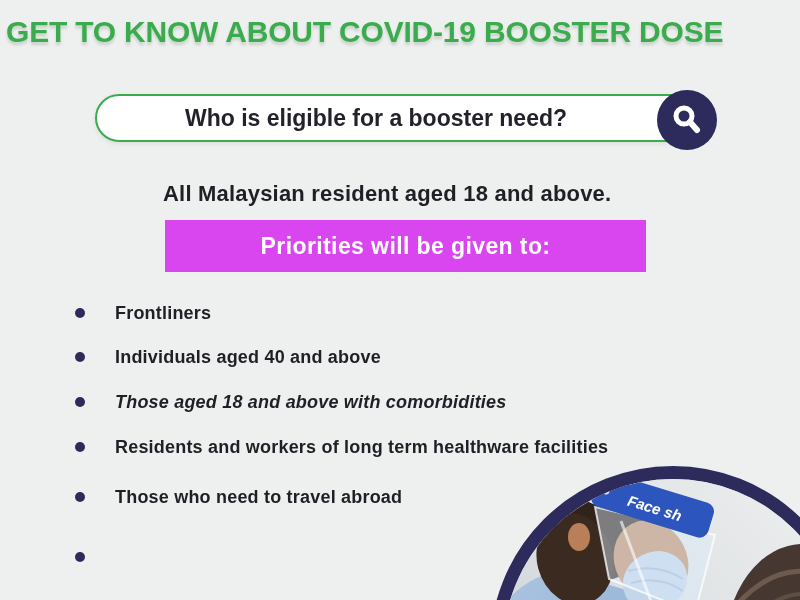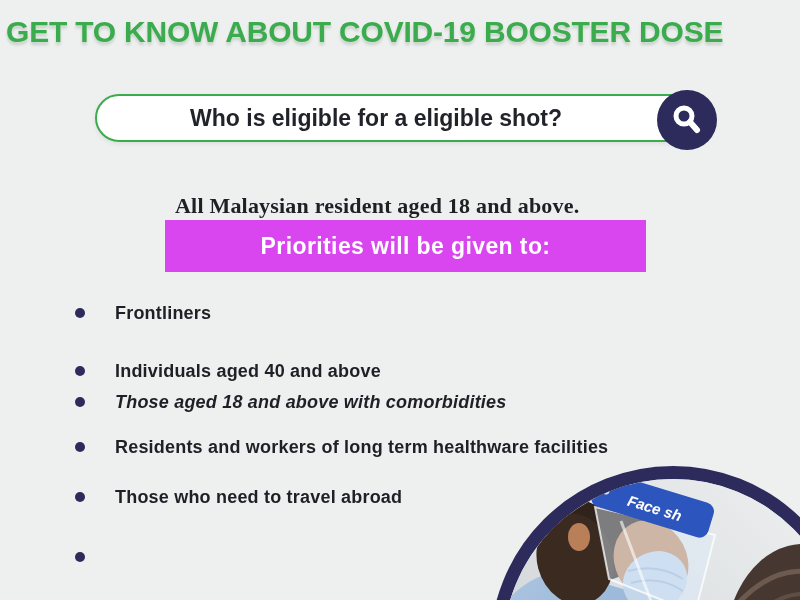--- a/index.html
+++ b/index.html
@@ -39,22 +39,22 @@
   .search-btn{
     position:absolute;left:657px;top:90px;
     width:60px;height:60px;border-radius:50%;
     background:#2d2a5c;border:none;padding:0;
     display:flex;align-items:center;justify-content:center;
     cursor:pointer;
   }
   
   .answer{
     position:absolute;left:157px;top:175px;
-    margin:18px;font-size:22px;font-weight:bold;color:#1f1f26;
-    letter-spacing:0.2px;white-space:nowrap;font-family:Liberation Serif, serif;
+    margin:6px;font-size:22px;font-weight:bold;color:#1f1f26;
+    letter-spacing:0.2px;white-space:nowrap;
   }
   
   .banner{
     position:absolute;left:165px;top:220px;
     width:481px;height:52px;
     background:#d946ef;
     display:flex;align-items:center;justify-content:center;
   }
   .banner span{
     color:#ffffff;font-size:23px;font-weight:bold;letter-spacing:0.4px;
@@ -67,21 +67,21 @@
     padding-left:40px;
     font-size:18px;font-weight:bold;color:#1f1f26;
     line-height:26px;letter-spacing:0.2px;
   }
   .priorities li .dot{
     position:absolute;left:0;top:8px;
     width:10px;height:10px;border-radius:50%;
     background:#2d2a5c;
   }
   .li-0{top:300px;}
-  .li-1{top:358px;}
+  .li-1{top:344px;}
   .li-2{top:389px;font-style:italic;}
   .li-3{top:434px;width:565px;}
   .li-4{top:484px;}
   .li-5{top:544px;}
   
   .photo{
     position:absolute;left:490px;top:466px;
     width:340px;height:340px;
     border:13px solid #2d2a5c;
     border-radius:50%;
@@ -91,21 +91,21 @@
   .photo svg{display:block;}
 </style>
 </head>
 <body>
 
 <div class="page">
 
   <h1 class="title">GET TO KNOW ABOUT COVID-19 BOOSTER DOSE</h1>
 
   <div class="search-bar">
-    <span class="search-query">Who is eligible for a eligible shot?</span>
+    <span class="search-query">Who is eligible for a booster need?</span>
   </div>
 
   <button class="search-btn">
     <svg width="34" height="34" viewBox="0 0 34 34">
       <circle cx="14" cy="13" r="8" fill="none" stroke="#ffffff" stroke-width="5"></circle>
       <line x1="20" y1="19" x2="27" y2="27" stroke="#ffffff" stroke-width="6" stroke-linecap="round"></line>
     </svg>
   </button>
 
   <p class="answer">All Malaysian resident aged 18 and above.</p>

